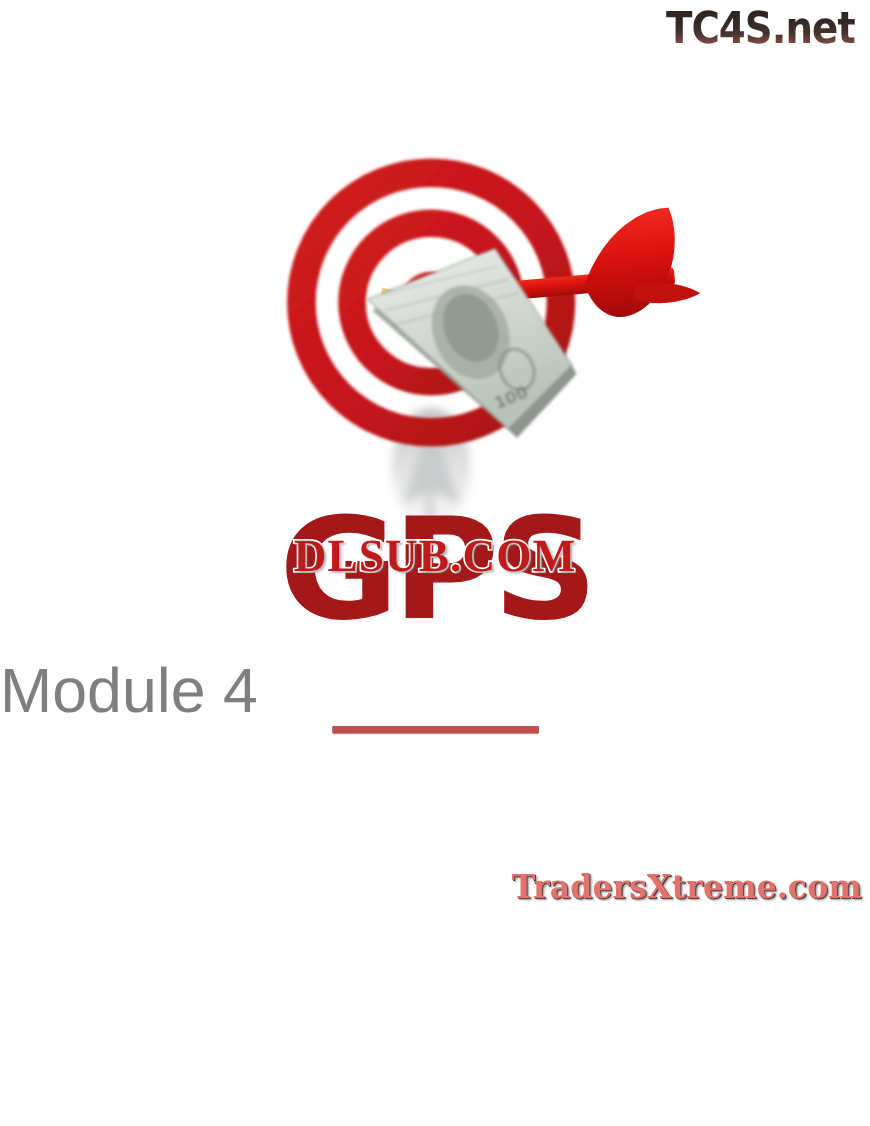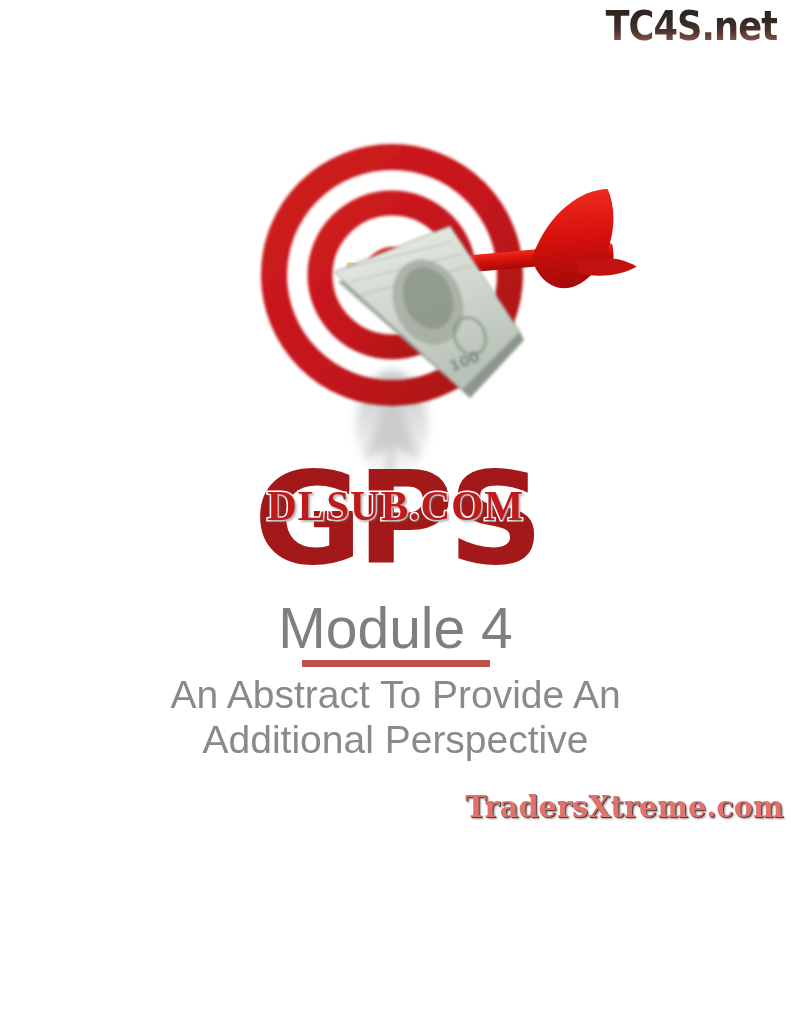--- a/index.html
+++ b/index.html
@@ -88,21 +88,20 @@
     text-shadow: 2px 2px 2px rgba(120,120,120,0.55);
     transform: scaleX(0.98);
   }
 
   
   .titles {
     position: absolute;
     left: 0;
     top: 600px;
     width: 791px;
-    text-align: center;
   }
   .line-module,
   .line-session {
     font-family: "Liberation Sans", sans-serif;
     font-weight: 400;
     font-size: 57px;
     line-height: 1.0;
     color: #7f7f7f;
     letter-spacing: 0px;
   }
@@ -234,21 +233,17 @@
   </div>
 
   <div class="gps-wrap">
     <div class="gps">GPS</div>
     <div class="watermark">DLSUB.COM</div>
   </div>
 
   <div class="titles">
     <div class="line-module">Module 4</div>
     <div class="rule"></div>
-    <div class="subtitle">
-      <div>An Abstract To Provide An</div>
-      <div>Additional Perspective</div>
-    </div>
   </div>
 
   <div class="brand-bottom">TradersXtreme.com</div>
 
 </div>
 
 </body></html>

